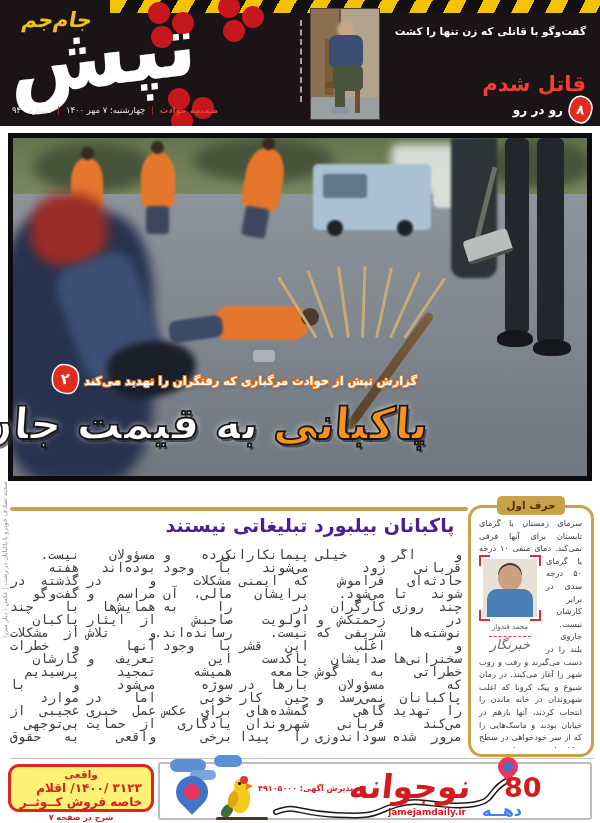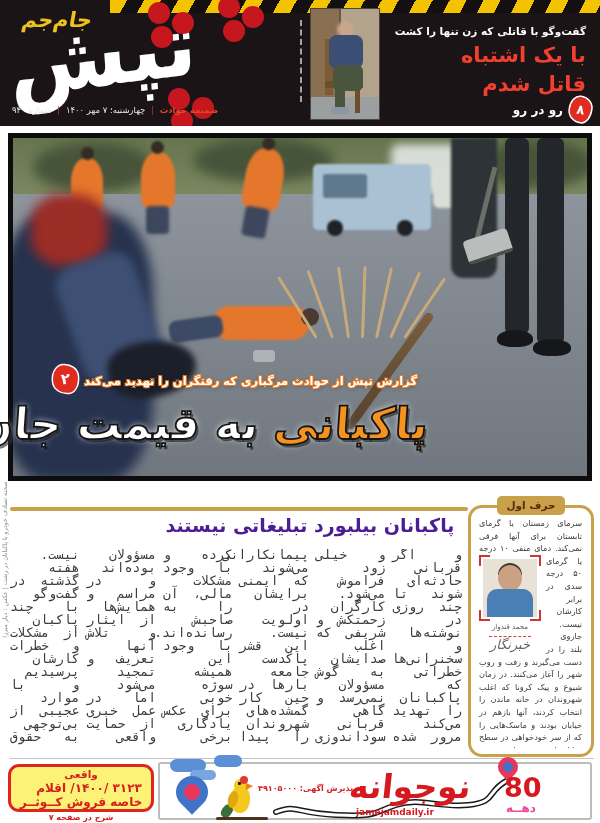--- a/index.html
+++ b/index.html
@@ -160,26 +160,26 @@
   .pr-head { left:14px; top:1px; width:13px; height:13px; background:#f4c81f; border-radius:50%; }
   .pr-crown { left:20px; top:-2px; width:8px; height:8px; background:#e23b2e; border-radius:50%; }
   .pr-beak { left:26px; top:5px; width:0; height:0; border-left:7px solid #e88317; border-top:3px solid transparent; border-bottom:4px solid transparent; }
   .pr-eye { left:18px; top:4px; width:2.5px; height:2.5px; background:#111; border-radius:50%; }
   .pr-wing { left:8px; top:13px; width:10px; height:17px; background:#e0a80f; border-radius:50%; transform:rotate(15deg); }
   .pr-tail { left:2px; top:26px; width:10px; height:14px; background:#3a6e3a; border-radius:40%; transform:rotate(35deg); }
   .pr-branch { left:-4px; top:39px; width:52px; height:3px; background:#4a3420; border-radius:2px; }
   .ad-phone { left:98px; top:20px; font-size:8px; font-weight:bold; color:#d61e1e; direction:rtl; white-space:nowrap; }
   .nj-logo { left:180px; top:2px; width:140px; text-align:center; font-size:33px; font-weight:bold;
     color:#d6191f; direction:rtl; transform:skewX(-6deg); line-height:1.3; }
-  .nj-site { left:196px; top:43px; width:110px; text-align:left; font-size:9px; font-weight:bold; color:#d6191f; }
+  .nj-site { left:196px; top:43px; width:110px; text-align:right; font-size:9px; font-weight:bold; color:#d6191f; }
   .smallpin { left:338px; top:-7px; width:20px; height:20px; background:#e8365d;
     border-radius:50% 50% 50% 0; transform:rotate(-45deg); }
   .smallpin i { position:absolute; left:5px; top:5px; width:10px; height:10px; border-radius:50%; background:#3f74c8; }
   .nj-80 { left:344px; top:8px; font-size:27px; font-weight:800; color:#d6191f; }
-  .nj-decade { left:322px; top:37px; font-size:12px; font-weight:bold; color:#ec4899; direction:rtl;margin-left:24px; }
+  .nj-decade { left:322px; top:37px; font-size:16px; font-weight:bold; color:#3b82f6; direction:rtl; }
 </style>
 </head>
 <body>
 
 <div id="page">
 
   <div id="masthead" class="abs">
     <div class="caution abs"></div>
 
     <div class="jamjam-logo abs">جام‌جم</div>
@@ -212,21 +212,20 @@
       <div class="ip-chairseat"></div>
       <div class="ip-chairleg"></div>
       <div class="ip-head"></div>
       <div class="ip-torso"></div>
       <div class="ip-pants"></div>
       <div class="ip-shin"></div>
       <div class="ip-slipper"></div>
     </div>
 
     <div class="teaser-kicker abs">گفت‌وگو با قاتلی که زن تنها را کشت</div>
-    <div class="teaser-h1 abs">با یک اشتباه</div>
     <div class="teaser-h2 abs">قاتل شدم</div>
     <div class="badge teaser-badge abs">۸</div>
     <div class="teaser-section abs">رو در رو</div>
   </div>
 
   <div id="cover-photo" class="abs">
     <div class="photo-inner">
       <div class="ph-sky"></div>
       <div class="ph-bush" style="left:20px; top:4px; width:120px; height:50px;"></div>
       <div class="ph-bush" style="left:180px; top:0; width:140px; height:44px;"></div>

